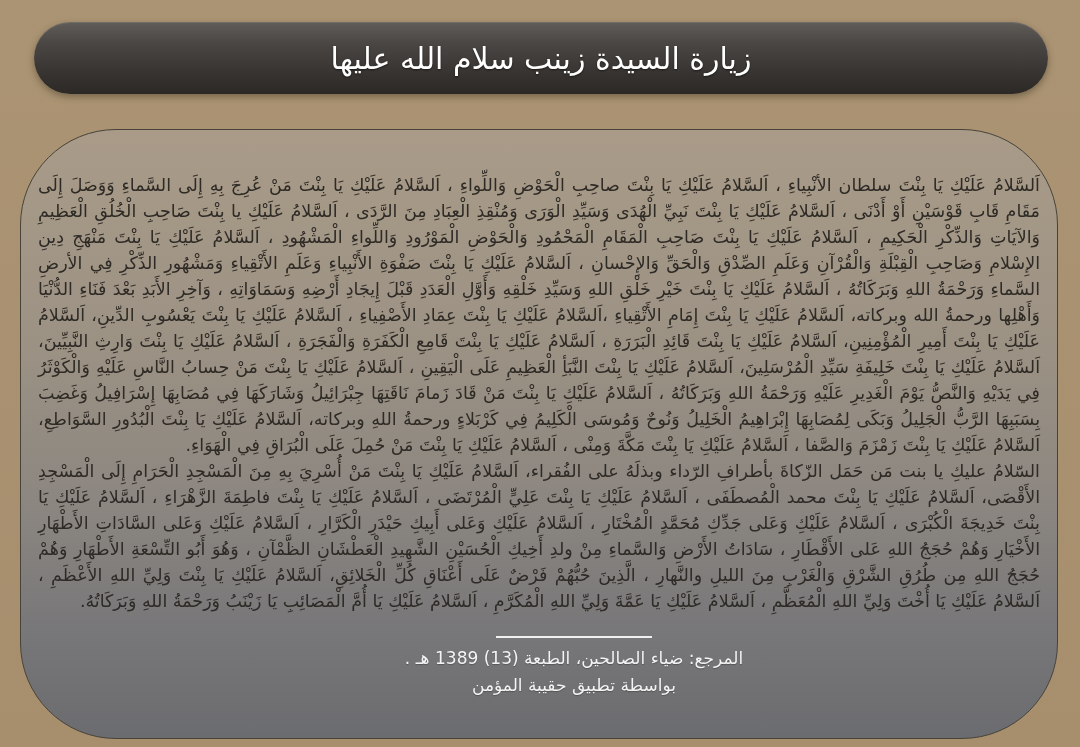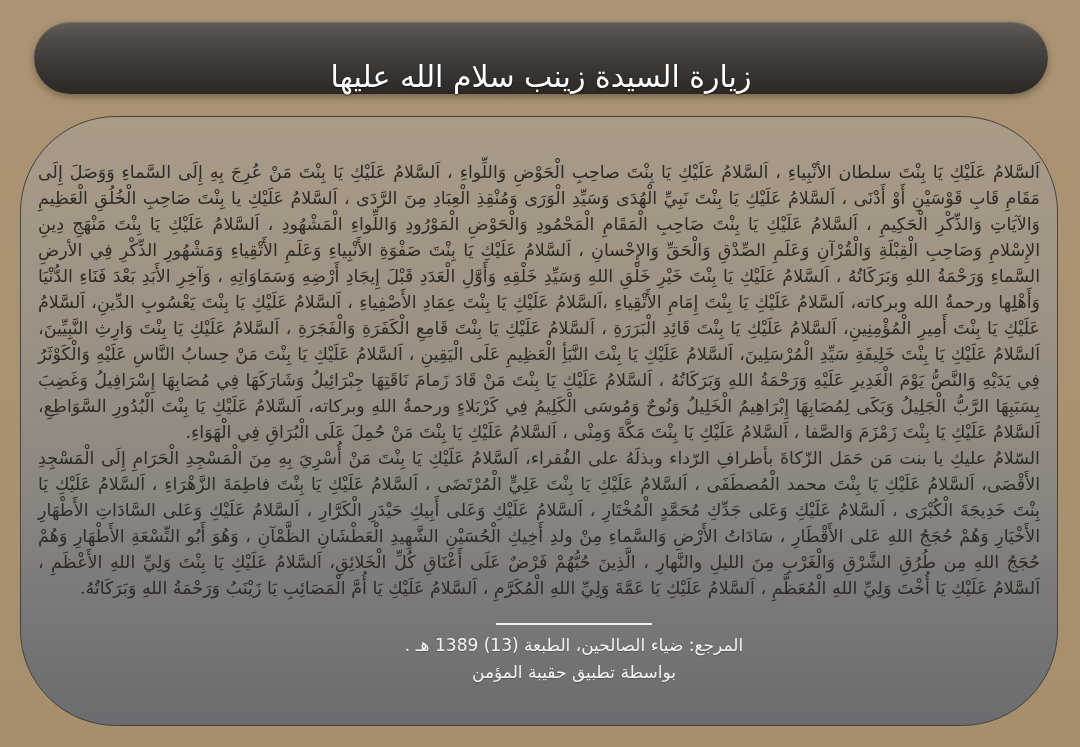--- a/index.html
+++ b/index.html
@@ -20,34 +20,34 @@
   .title-bar {
     position: absolute;
     left: 34px;
     right: 32px;
     top: 22px;
     height: 72px;
     border-radius: 36px;
     background: linear-gradient(180deg, #605c58 0%, #4a4643 30%, #383431 70%, #2b2826 100%);
     box-shadow: 0 3px 7px rgba(56, 46, 30, 0.45), inset 0 1px 1px rgba(255,255,255,0.12);
     display: flex;
-    align-items: flex-end;
+    align-items: center;
     justify-content: center;
   }
   .title-bar .title-text {
     color: #ffffff;
     font-size: 30px;
     letter-spacing: 0.5px;
     text-shadow: 0 1px 2px rgba(0,0,0,0.55);
     white-space: nowrap;
   }
   .content-panel {
     position: absolute;
     left: 20px;
-    top: 116px;
+    top: 129px;
     width: 1038px;
     height: 610px;
     box-sizing: border-box;
     border: 1px solid #47433a;
     border-radius: 96px;
     background: linear-gradient(180deg,
       #a99b88 0%,
       #9c9284 35%,
       #8b8680 62%,
       #787779 82%,

